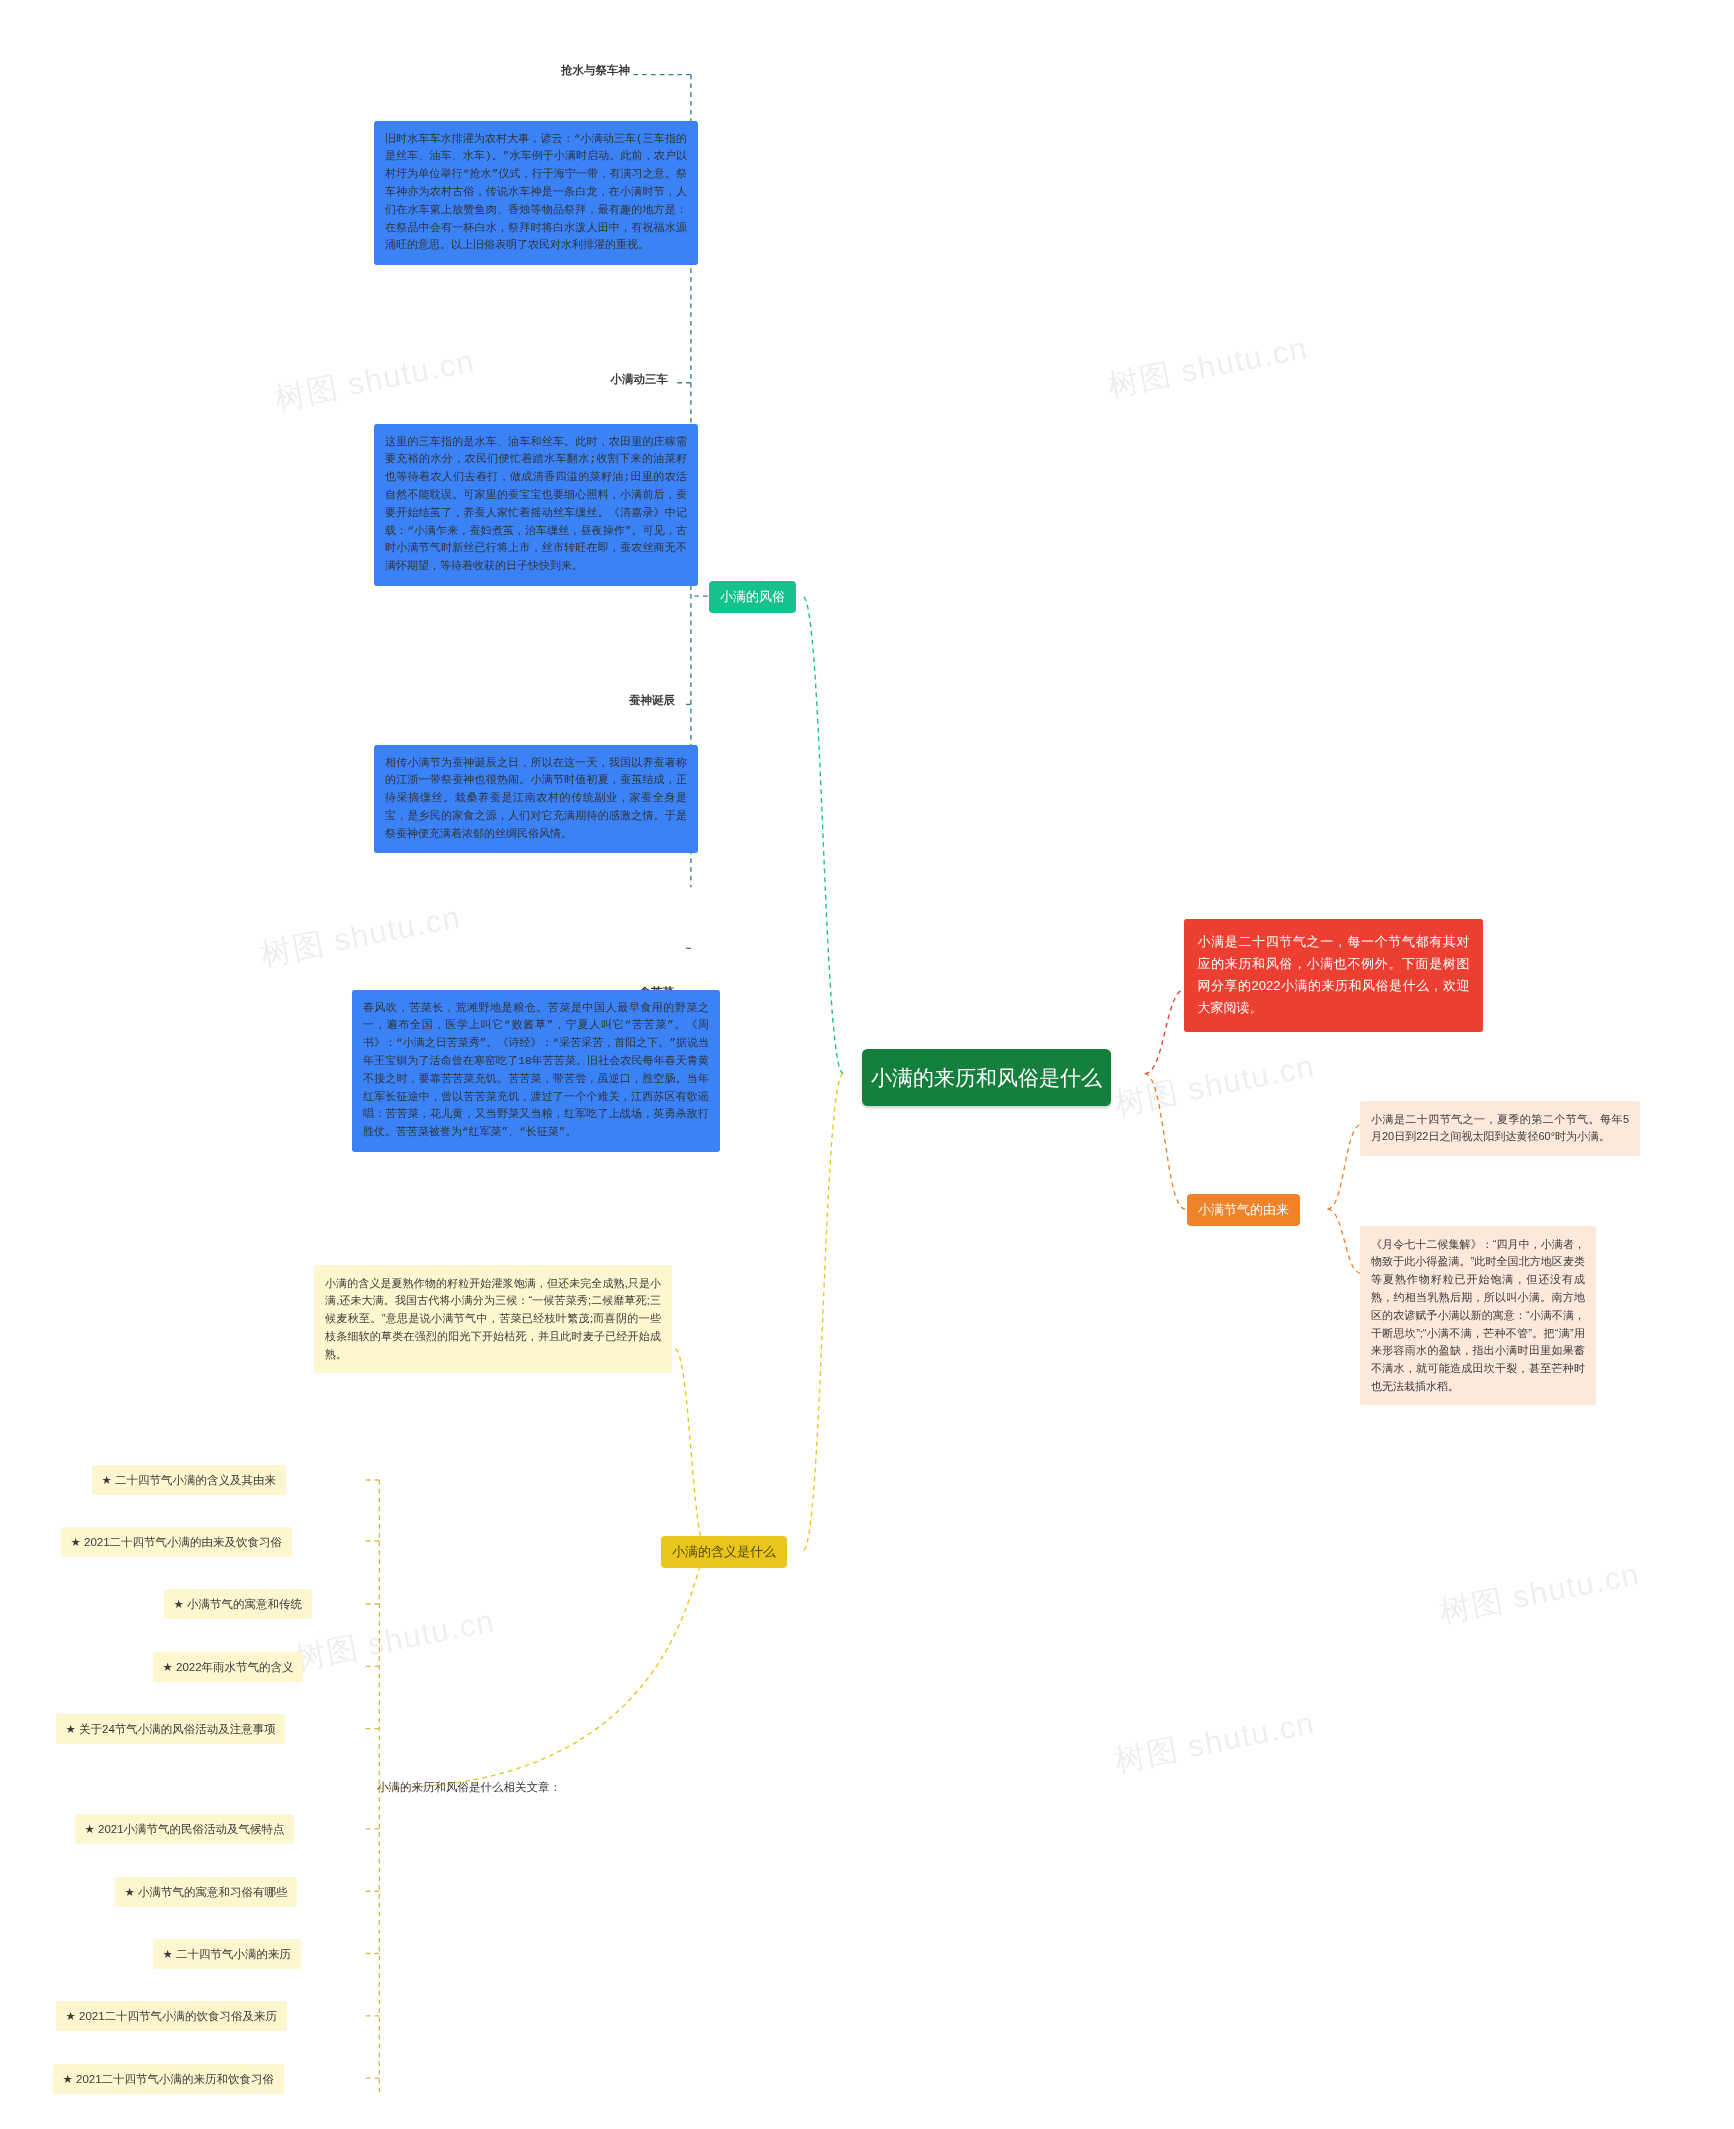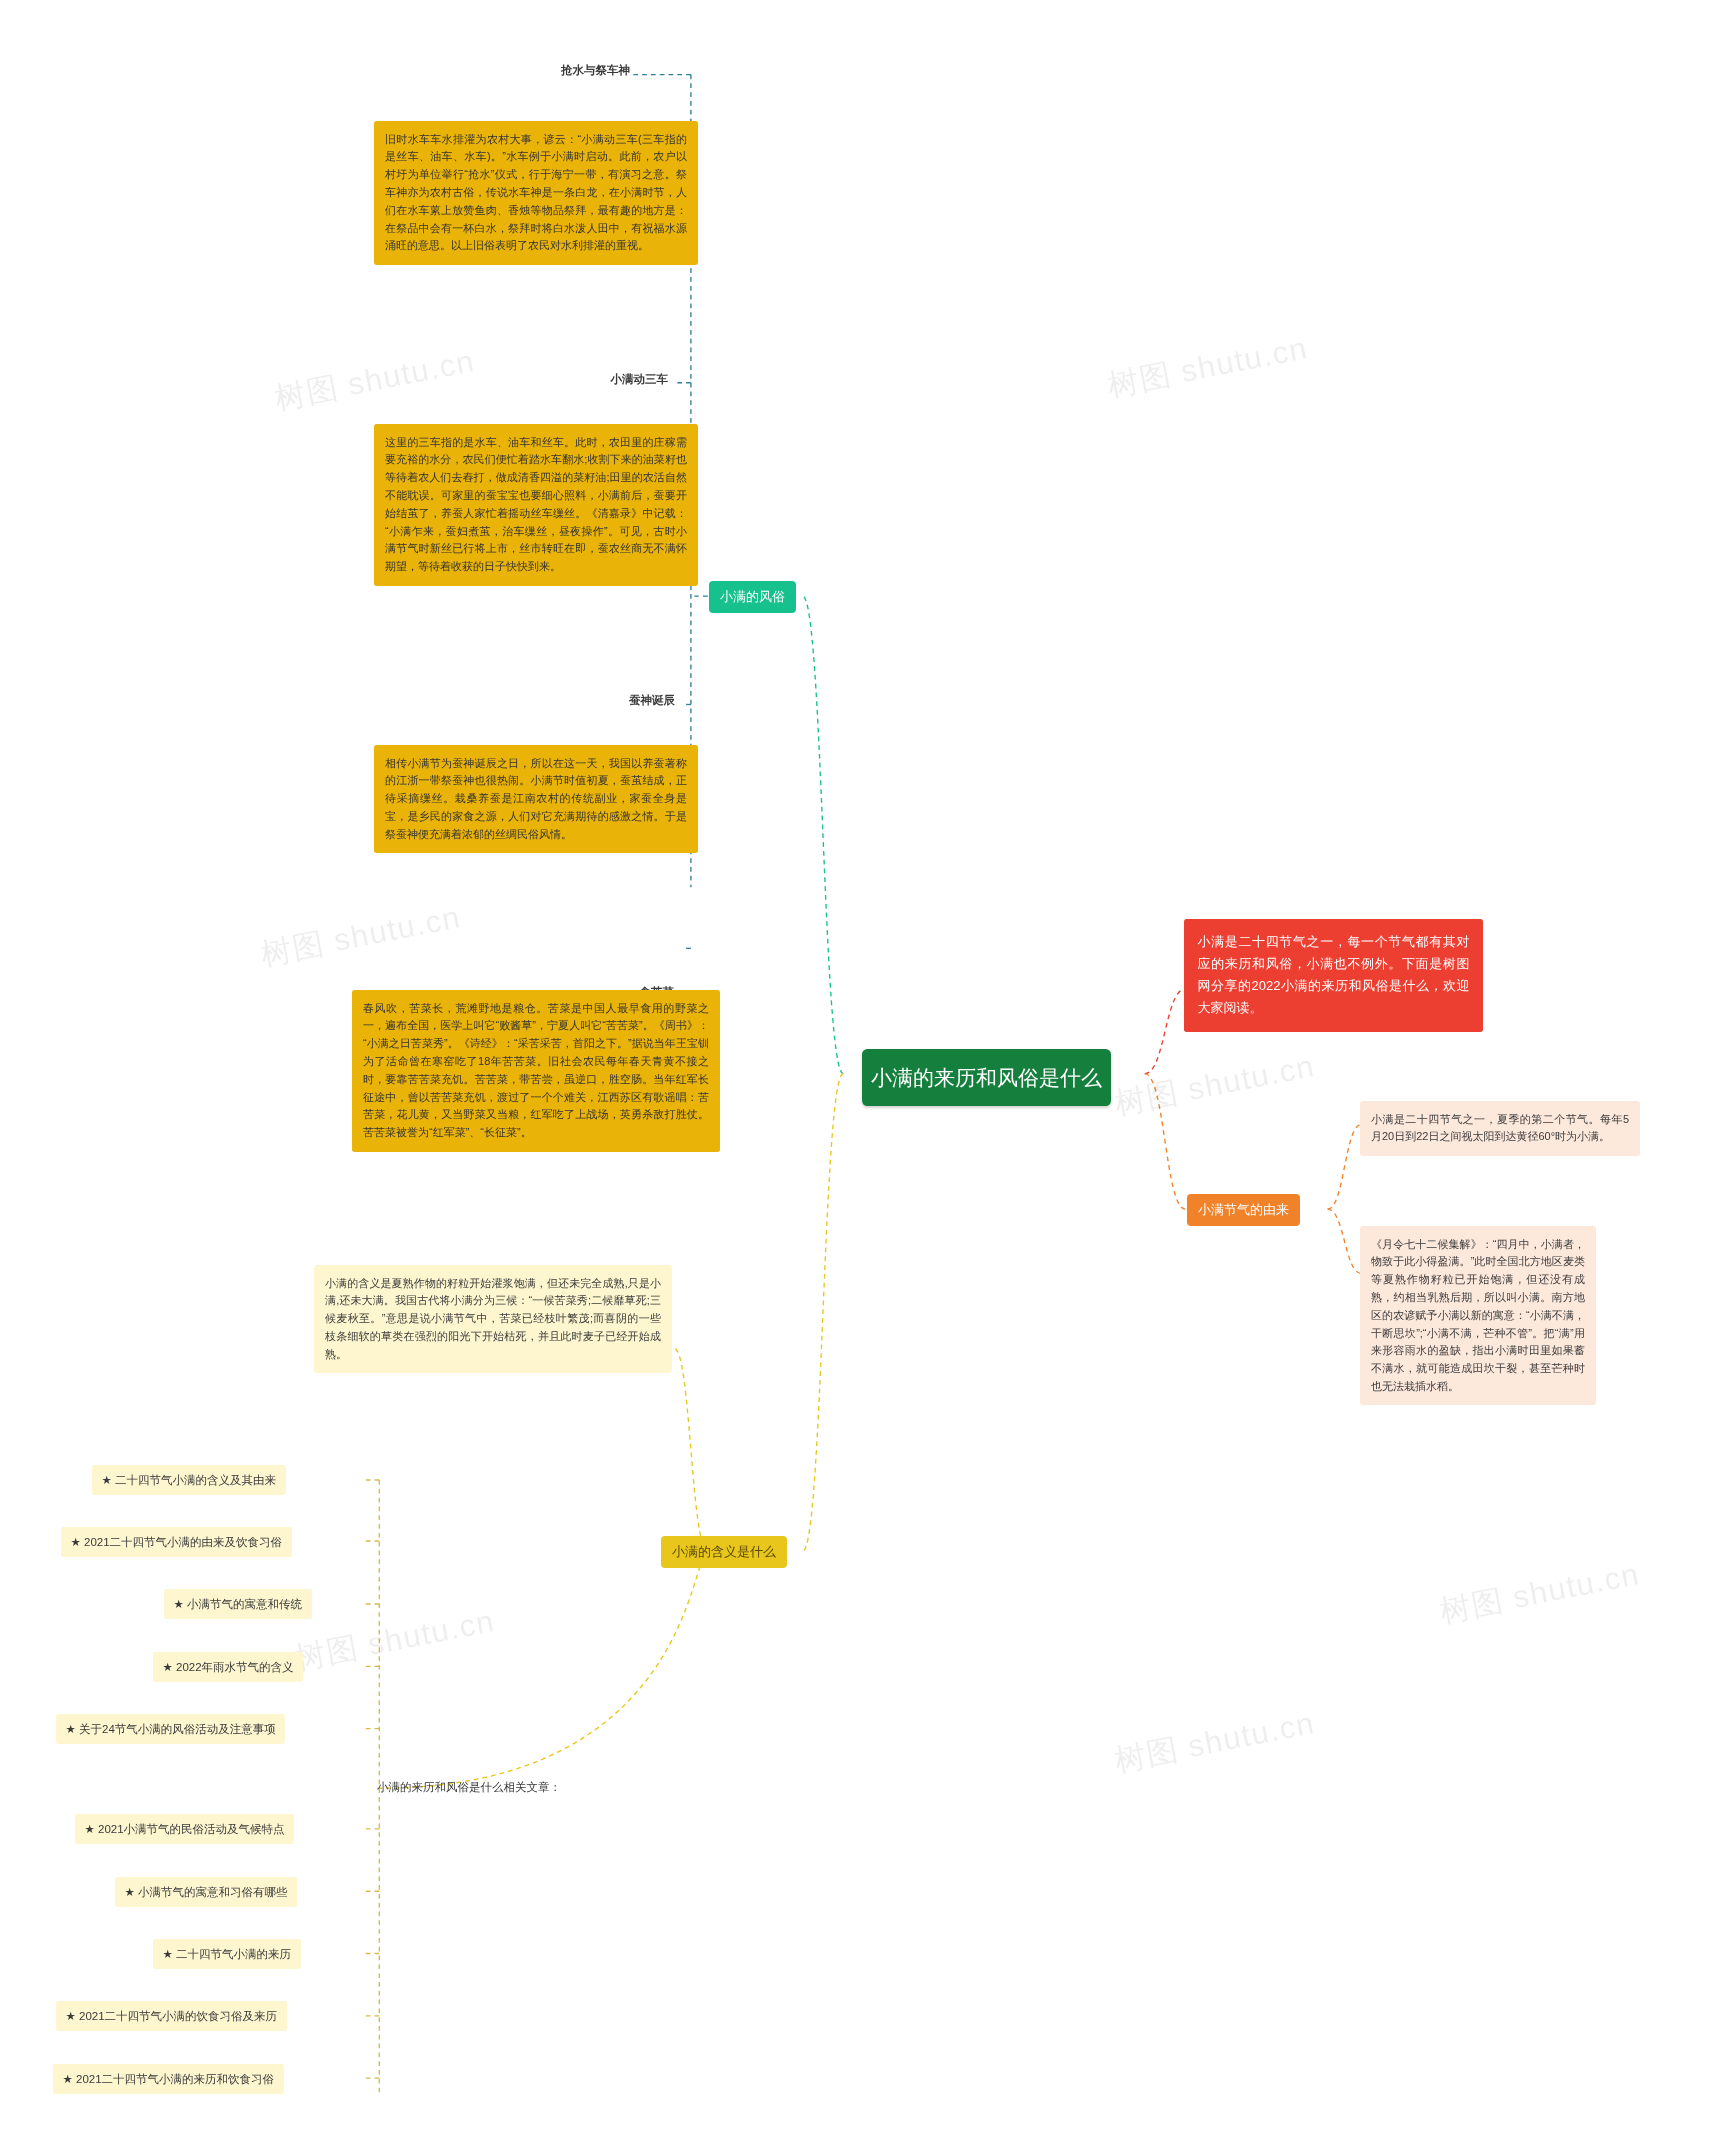--- a/index.html
+++ b/index.html
@@ -34,21 +34,21 @@
   
   .plain{
     font-size:11.5px;line-height:1.45;color:#3a3a3a;
     white-space:nowrap;text-align:right;font-weight:bold;
   }
   
   .para{
     font-size:11px;line-height:1.62;border-radius:2.7px;
     padding:9.5px 11px;text-align:justify;
   }
-  .para.mint{background:#eab308;color:#333;}
+  .para.mint{background:#3b82f6;color:#333;font-family:Liberation Mono, monospace;}
   .para.red{background:#ec3f32;color:#ffffff;font-size:13px;line-height:1.7;padding:12.2px 13.5px;}
   .para.peach{background:#fde8dc;color:#3a3a3a;}
   .para.cream{background:#fdf6cf;color:#3a3a3a;}
   
   .listitem{
     background:#fdf6cf;color:#3a3a3a;font-size:11.5px;line-height:1.3;
     border-radius:2.7px;padding:7.5px 9.5px;white-space:nowrap;text-align:right;
   }
   .listlabel{
     font-size:11.5px;color:#3a3a3a;white-space:nowrap;

